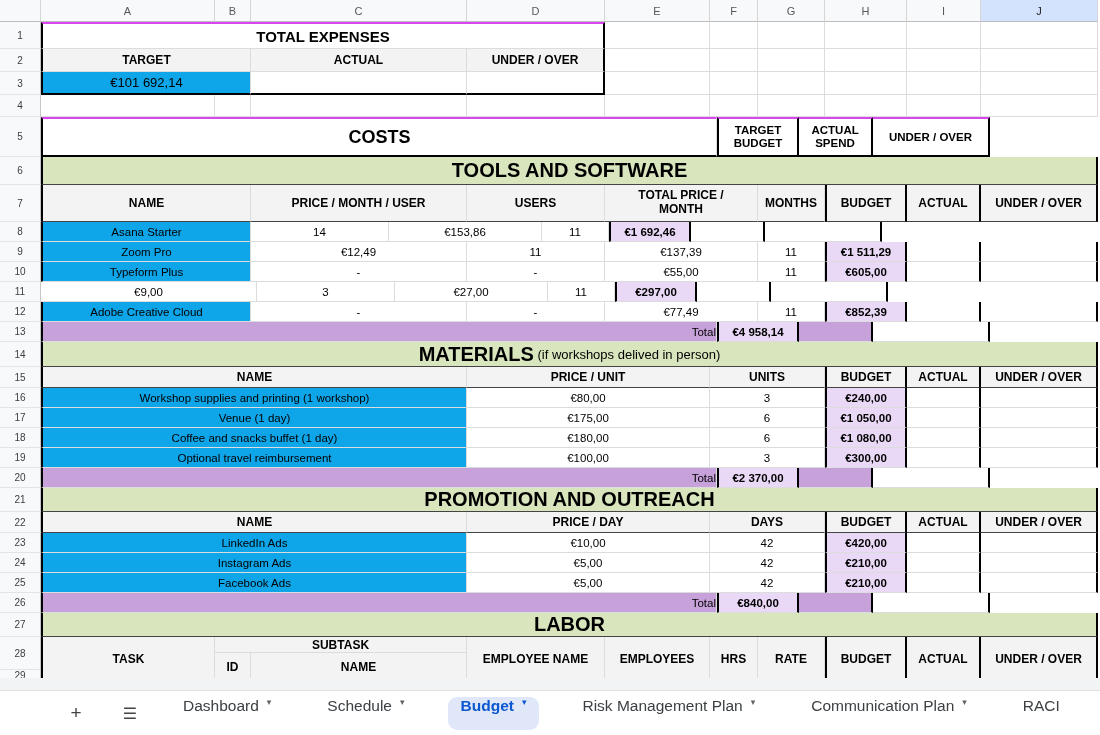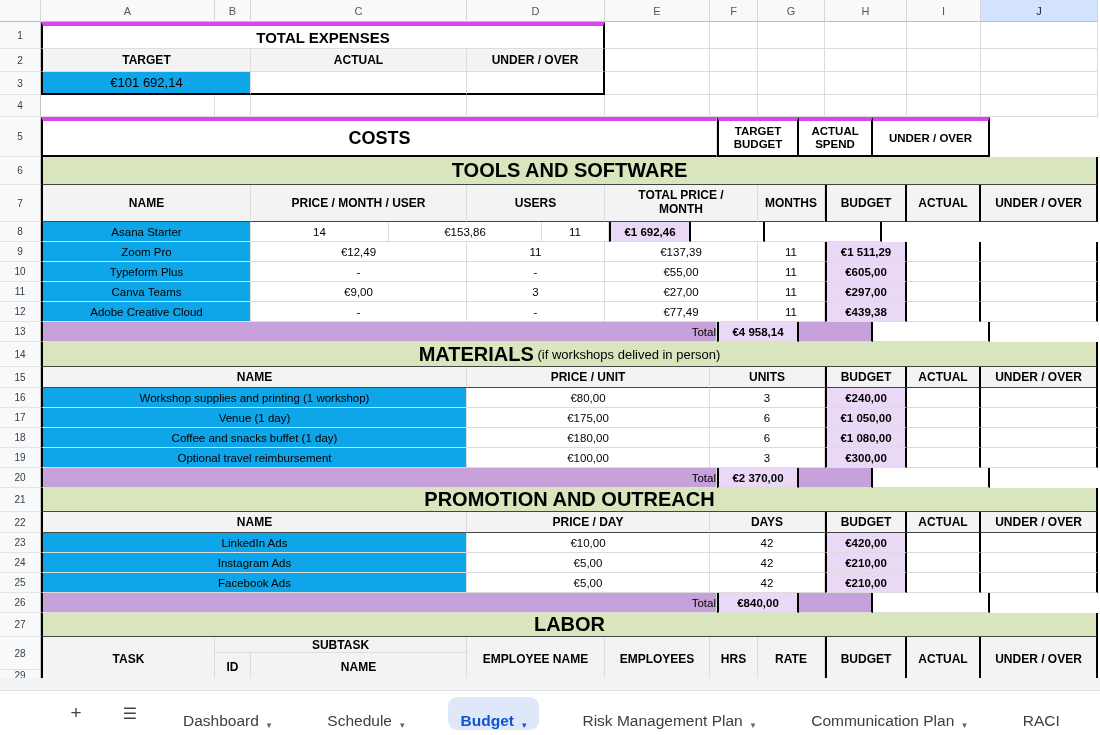--- a/index.html
+++ b/index.html
@@ -19,31 +19,31 @@
   .wF{width:48px}.wG{width:67px}.wH{width:82px}.wI{width:74px}.wJ{width:117px}
   .wAB{width:210px}.wABC{width:426px}.wAD{width:564px}.wAG{width:676px}.wAJ{width:1057px}
   .wEF{width:153px}.wFG{width:115px}.wDE{width:243px}
   .hd{background:#f3f3f3;font-weight:700;font-size:12px}
   .nm{background:#0ea5e9}
   .bud{background:#ead9f6;font-weight:700}
   .grn{background:#d9e5bd}
   .tot{background:#c7a1da}
   .b{font-weight:700}
   .bl{border-left:2px solid #000}.br{border-right:2px solid #000}
-  .bt{border-top:4px solid #d946ef}.bb{border-bottom:2px solid #000}
+  .bt{border-top:2px solid #d946ef}.bb{border-bottom:2px solid #000}
   .hbb{border-bottom:1px solid #444}
   .right{justify-content:flex-end;padding-right:0}
   .wrap{white-space:normal;text-align:center;line-height:1.15;padding:0 23px}
   .f13{font-size:13px}.f14{font-size:20px}.f15{font-size:15px}.f18{font-size:18px}
   .strip{width:1100px;height:12px;background:#f1f3f4;border-bottom:1px solid #e0e0e0}
   .tabbar{width:1100px;height:44px;background:#fff;display:flex;align-items:center;
           padding-left:62px;box-sizing:border-box;overflow:hidden;white-space:nowrap}
   .tbtn{width:28px;height:28px;display:flex;align-items:center;justify-content:center;
         font-size:19px;color:#444;margin-right:26px;border-radius:50%;flex:none;cursor:pointer}
-  .tab{display:flex;align-items:flex-end;height:33px;padding:0 13px;margin-right:30px;
+  .tab{display:flex;align-items:flex-start;height:33px;padding:0 13px;margin-right:30px;
        font-size:15.5px;font-weight:500;color:#3c4043;border-radius:9px;flex:none;cursor:pointer}
   .tab.active{background:#dfe7f9;color:#0b57d0;font-weight:700}
   .caret{font-size:9px;margin-left:8px;color:#5f6368}
   .tab.active .caret{color:#0b57d0}
 </style>
 </head>
 <body>
 
 <div class="sheet">
 
@@ -166,37 +166,36 @@
     <div class="c wC">-</div>
     <div class="c wD">-</div>
     <div class="c wEF">€55,00</div>
     <div class="c wG">11</div>
     <div class="c wH bud bl br">€605,00</div>
     <div class="c wI br"></div>
     <div class="c wJ br"></div>
   </div>
   <div class="r" style="height:20px">
     <div class="c g">11</div>
-    <div class="c wAB nm bl">Canva Teams</div>
     <div class="c wC">€9,00</div>
     <div class="c wD">3</div>
     <div class="c wEF">€27,00</div>
     <div class="c wG">11</div>
     <div class="c wH bud bl br">€297,00</div>
     <div class="c wI br"></div>
     <div class="c wJ br"></div>
   </div>
   <div class="r" style="height:20px">
     <div class="c g">12</div>
     <div class="c wAB nm bl">Adobe Creative Cloud</div>
     <div class="c wC">-</div>
     <div class="c wD">-</div>
     <div class="c wEF">€77,49</div>
     <div class="c wG">11</div>
-    <div class="c wH bud bl br">€439,38</div>
+    <div class="c wH bud bl br">€852,39</div>
     <div class="c wI br"></div>
     <div class="c wJ br"></div>
   </div>
 
   <div class="r" style="height:20px">
     <div class="c g">13</div>
     <div class="c wAG tot right bl">Total</div>
     <div class="c wH bud bl br">€4 958,14</div>
     <div class="c wI tot br"></div>
     <div class="c wJ br"></div>

